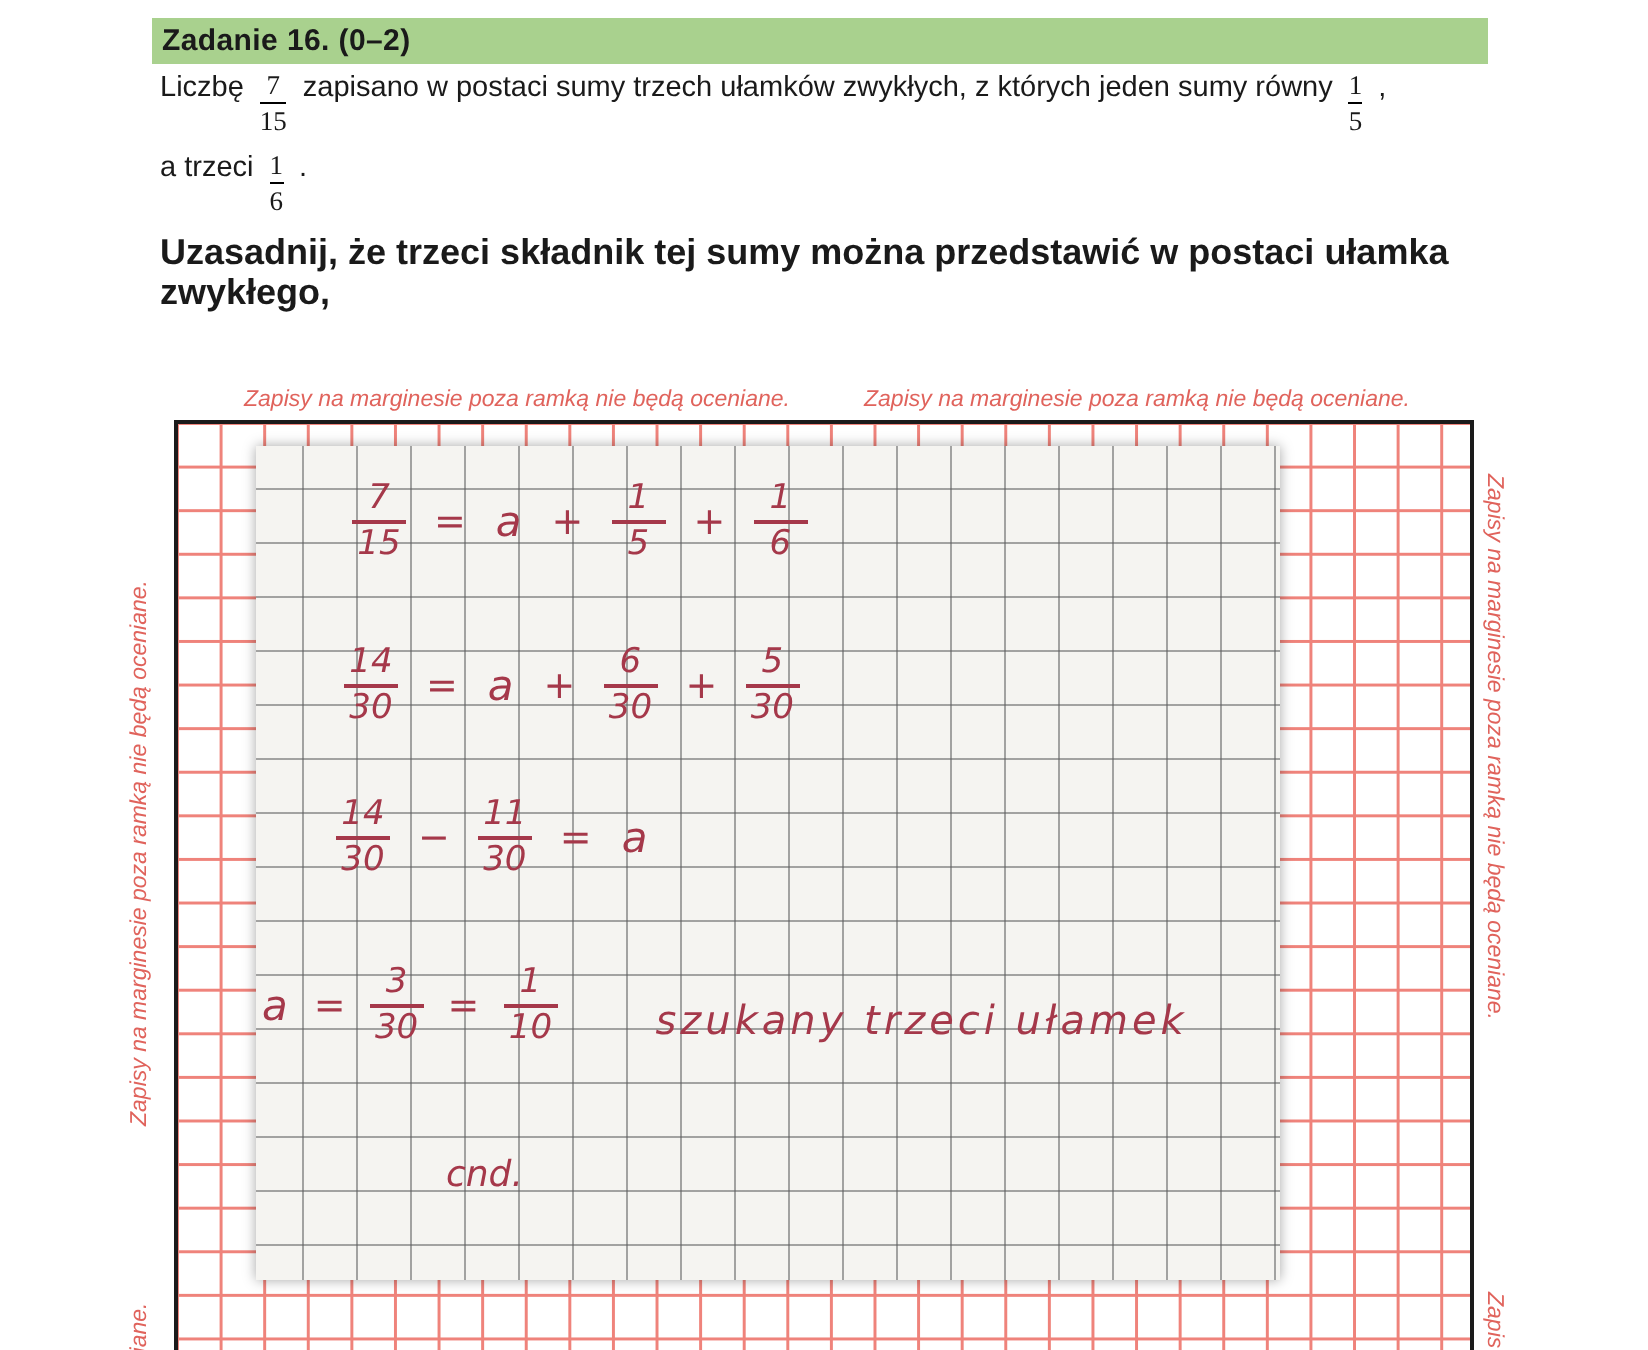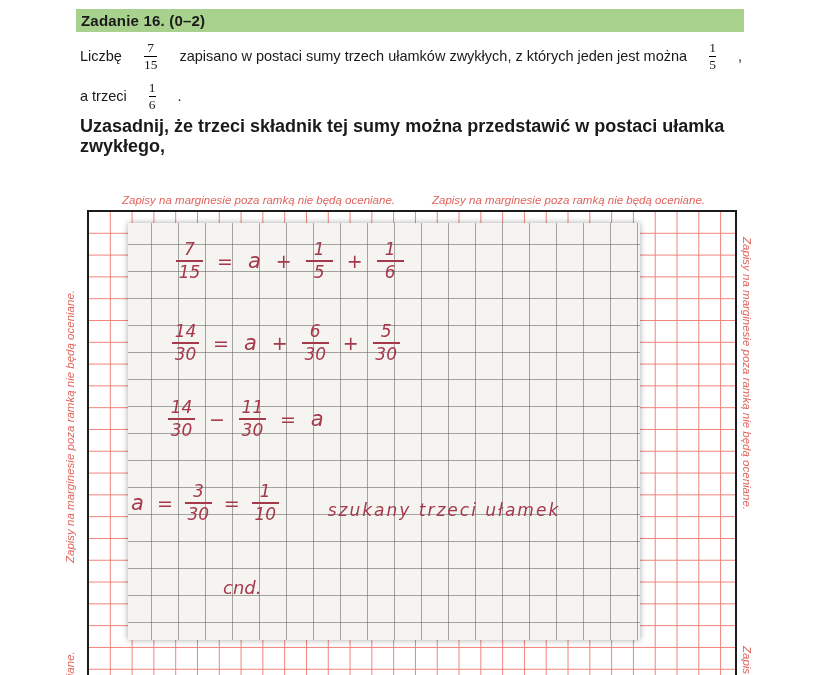--- a/index.html
+++ b/index.html
@@ -6,21 +6,21 @@
   .page{position:relative;width:824px;height:675px;background:#ffffff;overflow:hidden;
         font-family:"Liberation Sans",sans-serif;color:#1a1a1a;}
 
   
   .task-header{position:absolute;left:76px;top:9px;width:668px;height:23px;
                background:#a9d18e;display:flex;align-items:center;}
   .task-header span{font-size:15px;font-weight:bold;padding-left:5px;letter-spacing:.2px;}
 
   
   .statement{position:absolute;left:80px;top:36px;width:680px;font-size:14.5px;}
-  .stline{display:flex;align-items:center;gap:20px;min-height:40px;}
+  .stline{display:flex;gap:6px;min-height:40px;}
   .frac-s{display:inline-flex;flex-direction:column;align-items:center;line-height:1;
           font-family:"Liberation Serif",serif;font-size:13.5px;padding:0 2px;}
   .frac-s .fbar{width:100%;border-top:1.2px solid #000;margin:1.5px 0;}
 
   
   .boldtask{position:absolute;left:80px;top:116px;width:680px;font-size:18px;font-weight:bold;
             line-height:20px;}
   .taskline{white-space:pre-wrap;}
 
   
@@ -53,42 +53,42 @@
         font-family:"DejaVu Sans",sans-serif;font-style:italic;}
   .tok{font-size:19px;line-height:1;padding:0 1px;}
   .tok-a{font-size:21px;}
   .frac-h{display:inline-flex;flex-direction:column;align-items:center;line-height:1;
           font-size:17px;}
   .frac-h .hbar{width:27px;border-top:2px solid #a5384a;margin:2px 0;}
   .hrow-1{top:18px;left:48px;gap:13px;}
   .hrow-2{top:100px;left:44px;gap:13px;}
   .hrow-3{top:176px;left:40px;gap:13px;}
   .hrow-4{top:260px;left:2px;gap:11px;}
-  .hnote{font-size:17px;letter-spacing:2px;margin-left:38px;padding-top:14px;}
+  .hnote{font-size:20px;letter-spacing:2px;margin-left:38px;padding-top:14px;}
   .hrow-5{top:356px;left:94px;text-align:right;}
   .hrow-5 .tok{font-size:18px;}
 </style>
 </head>
 <body>
 
 <div class="page">
 
   <div class="task-header">
     <span>Zadanie 16. (0–2)</span>
   </div>
 
   <div class="statement">
     <div class="stline">
       <span>Liczbę</span>
       <span class="frac-s">
         <span>7</span>
         <span class="fbar"></span>
         <span>15</span>
       </span>
-      <span>zapisano w postaci sumy trzech ułamków zwykłych, z których jeden jest można</span>
+      <span>zapisano w postaci sumy trzech ułamków zwykłych, z których jeden sumy równy</span>
       <span class="frac-s">
         <span>1</span>
         <span class="fbar"></span>
         <span>5</span>
       </span>
       <span>,</span>
     </div>
     <div class="stline">
       <span>a trzeci</span>
       <span class="frac-s">

